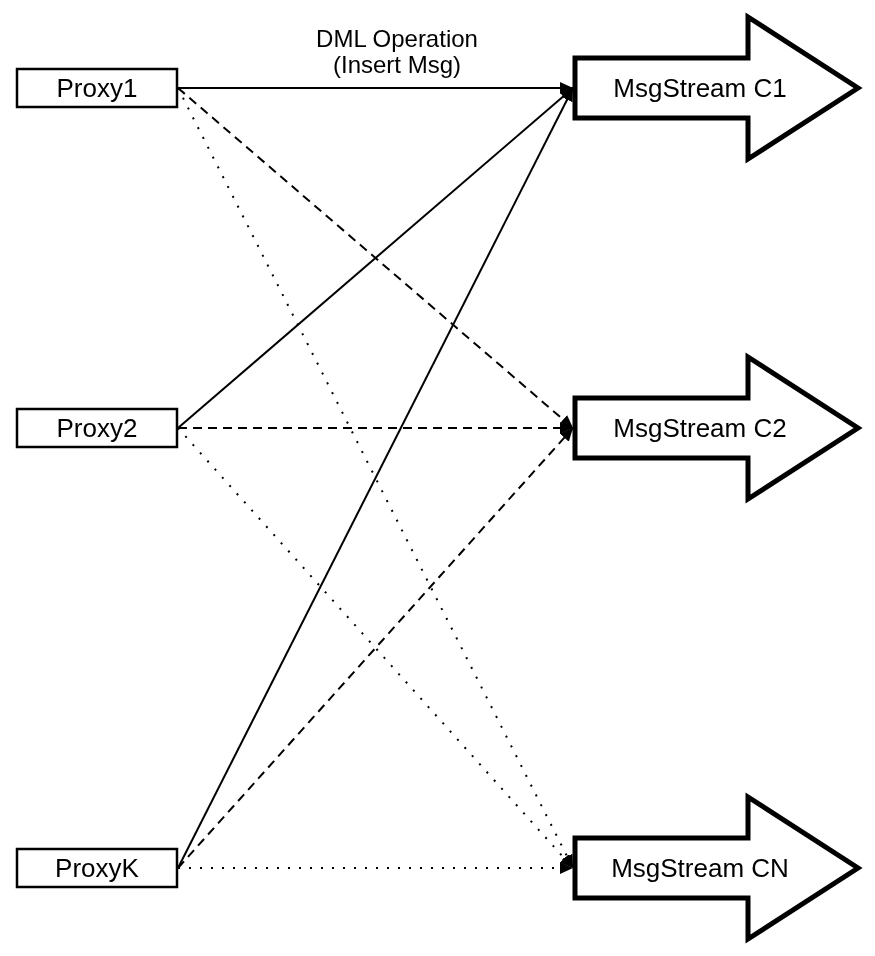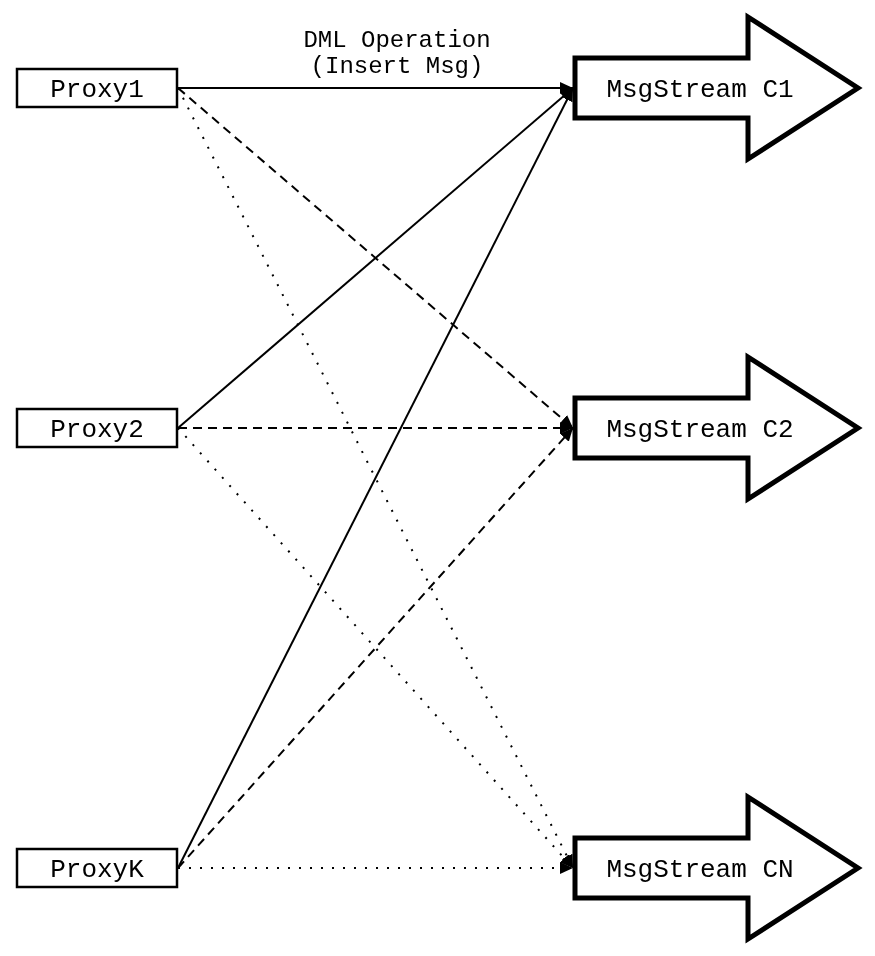--- a/index.html
+++ b/index.html
@@ -10,21 +10,21 @@
   html, body {
     margin: 0;
     padding: 0;
     background: var(--bg);
   }
   .canvas {
     position: relative;
     width: 875px;
     height: 956px;
     background: var(--bg);
-    font-family: Liberation Mono, monospace;
+    font-family: Liberation Sans, sans-serif;
     overflow: hidden;
   }
   svg { display: block; }
   .conn {
     stroke: var(--stroke);
     stroke-width: 2;
     fill: none;
     stroke-linecap: butt;
   }
   .conn.solid  { stroke-dasharray: none; }

